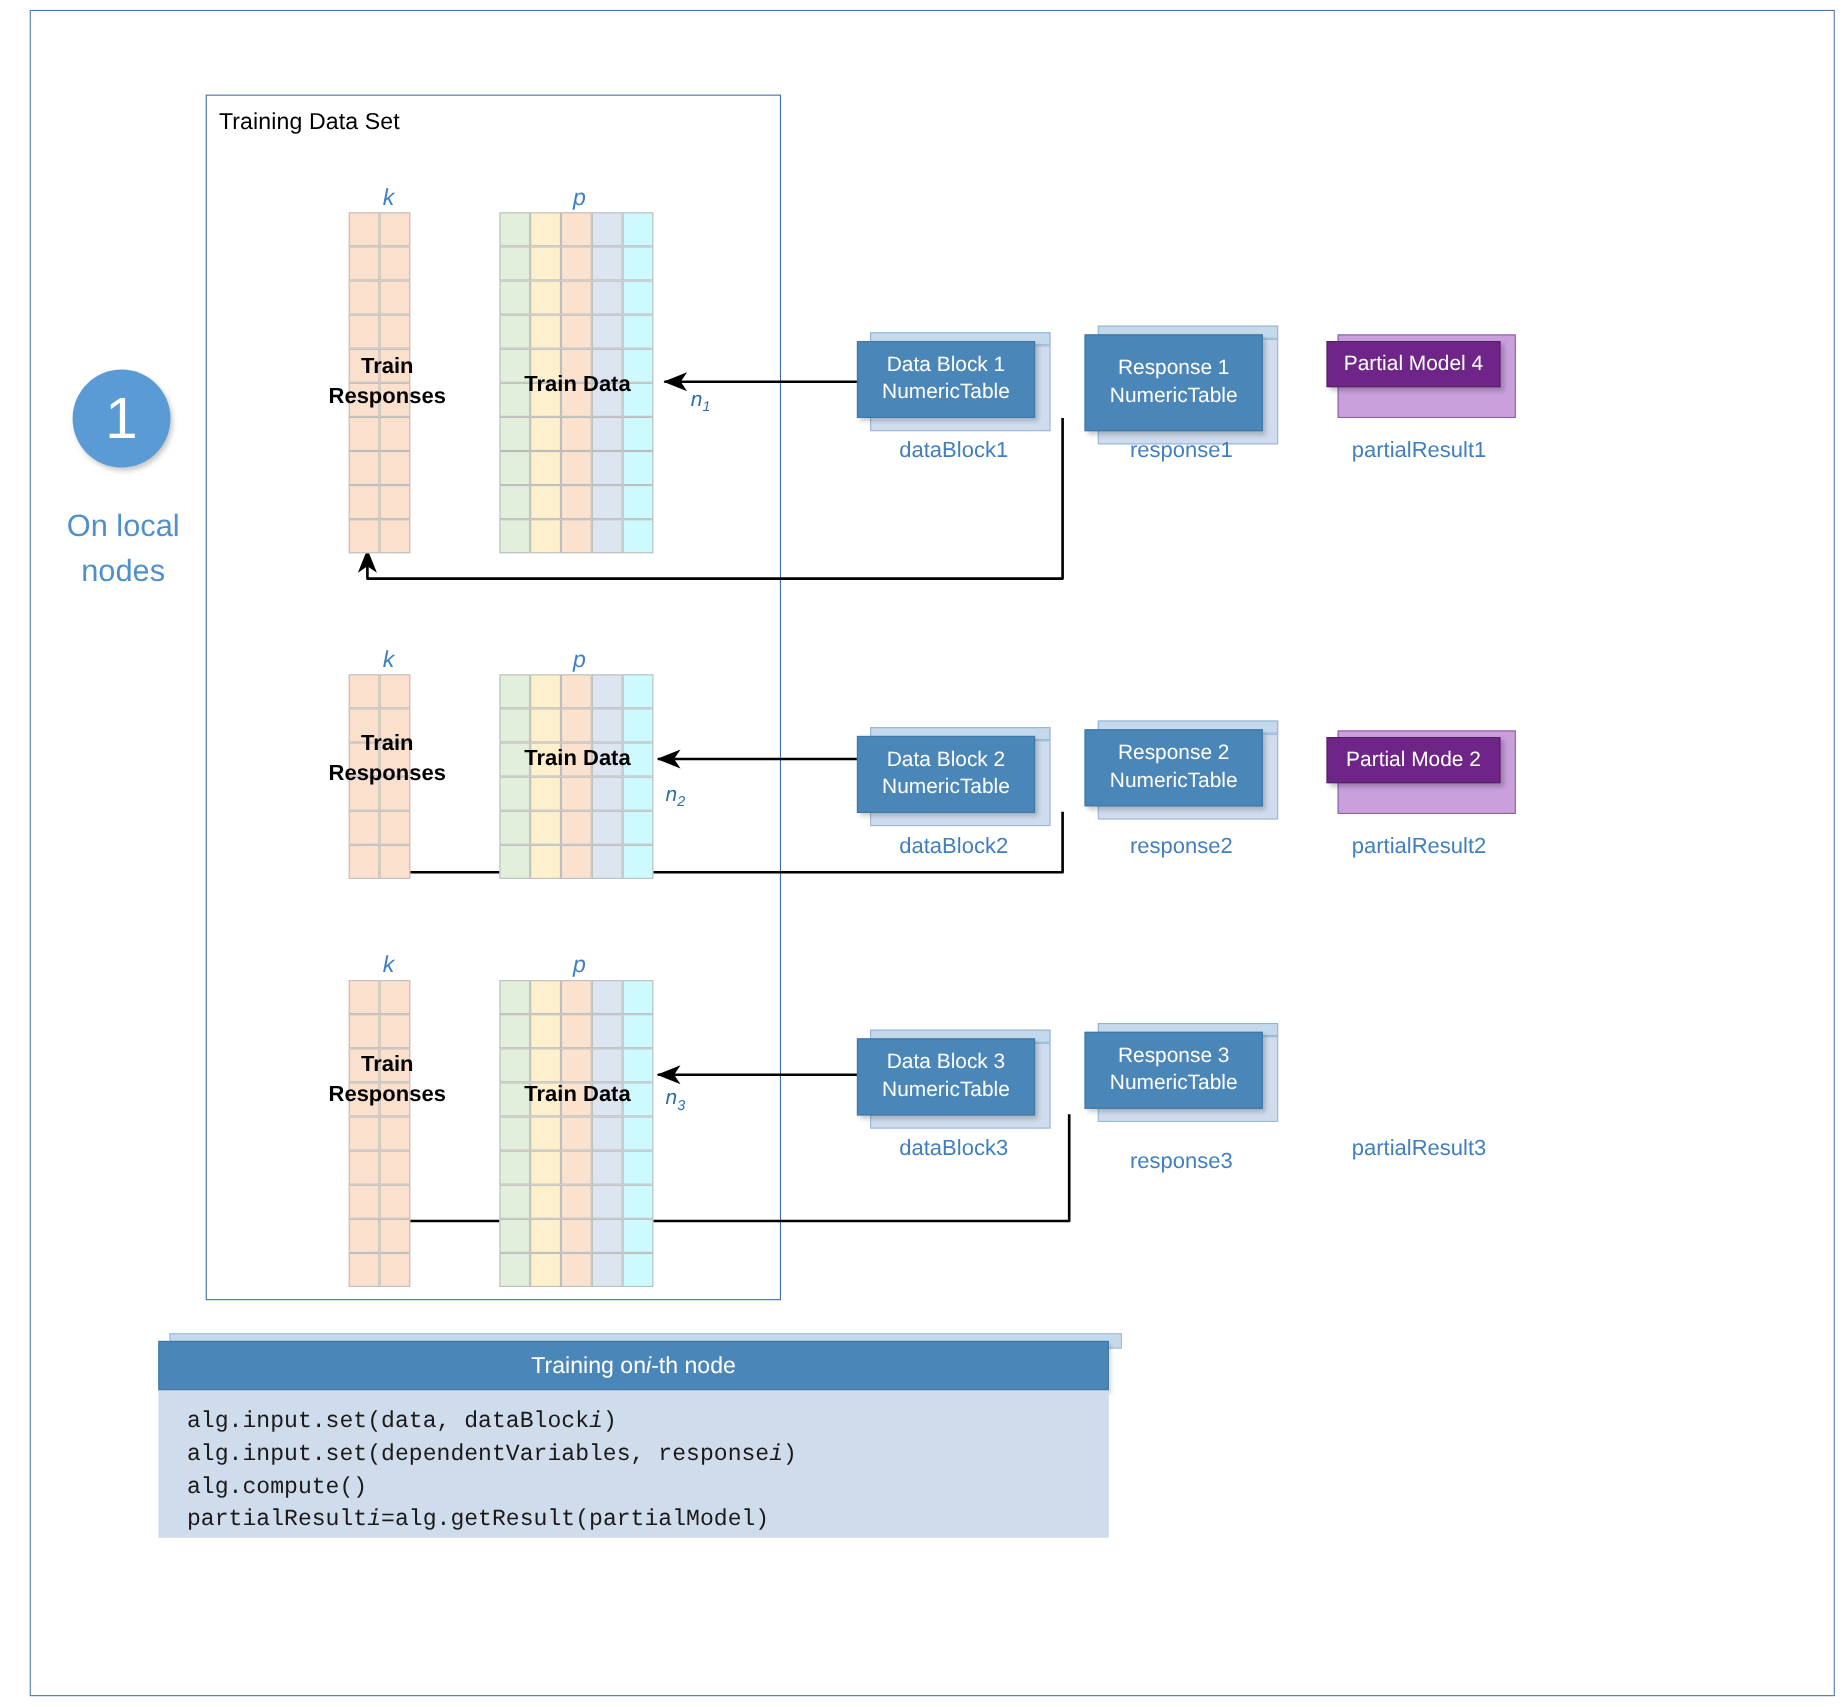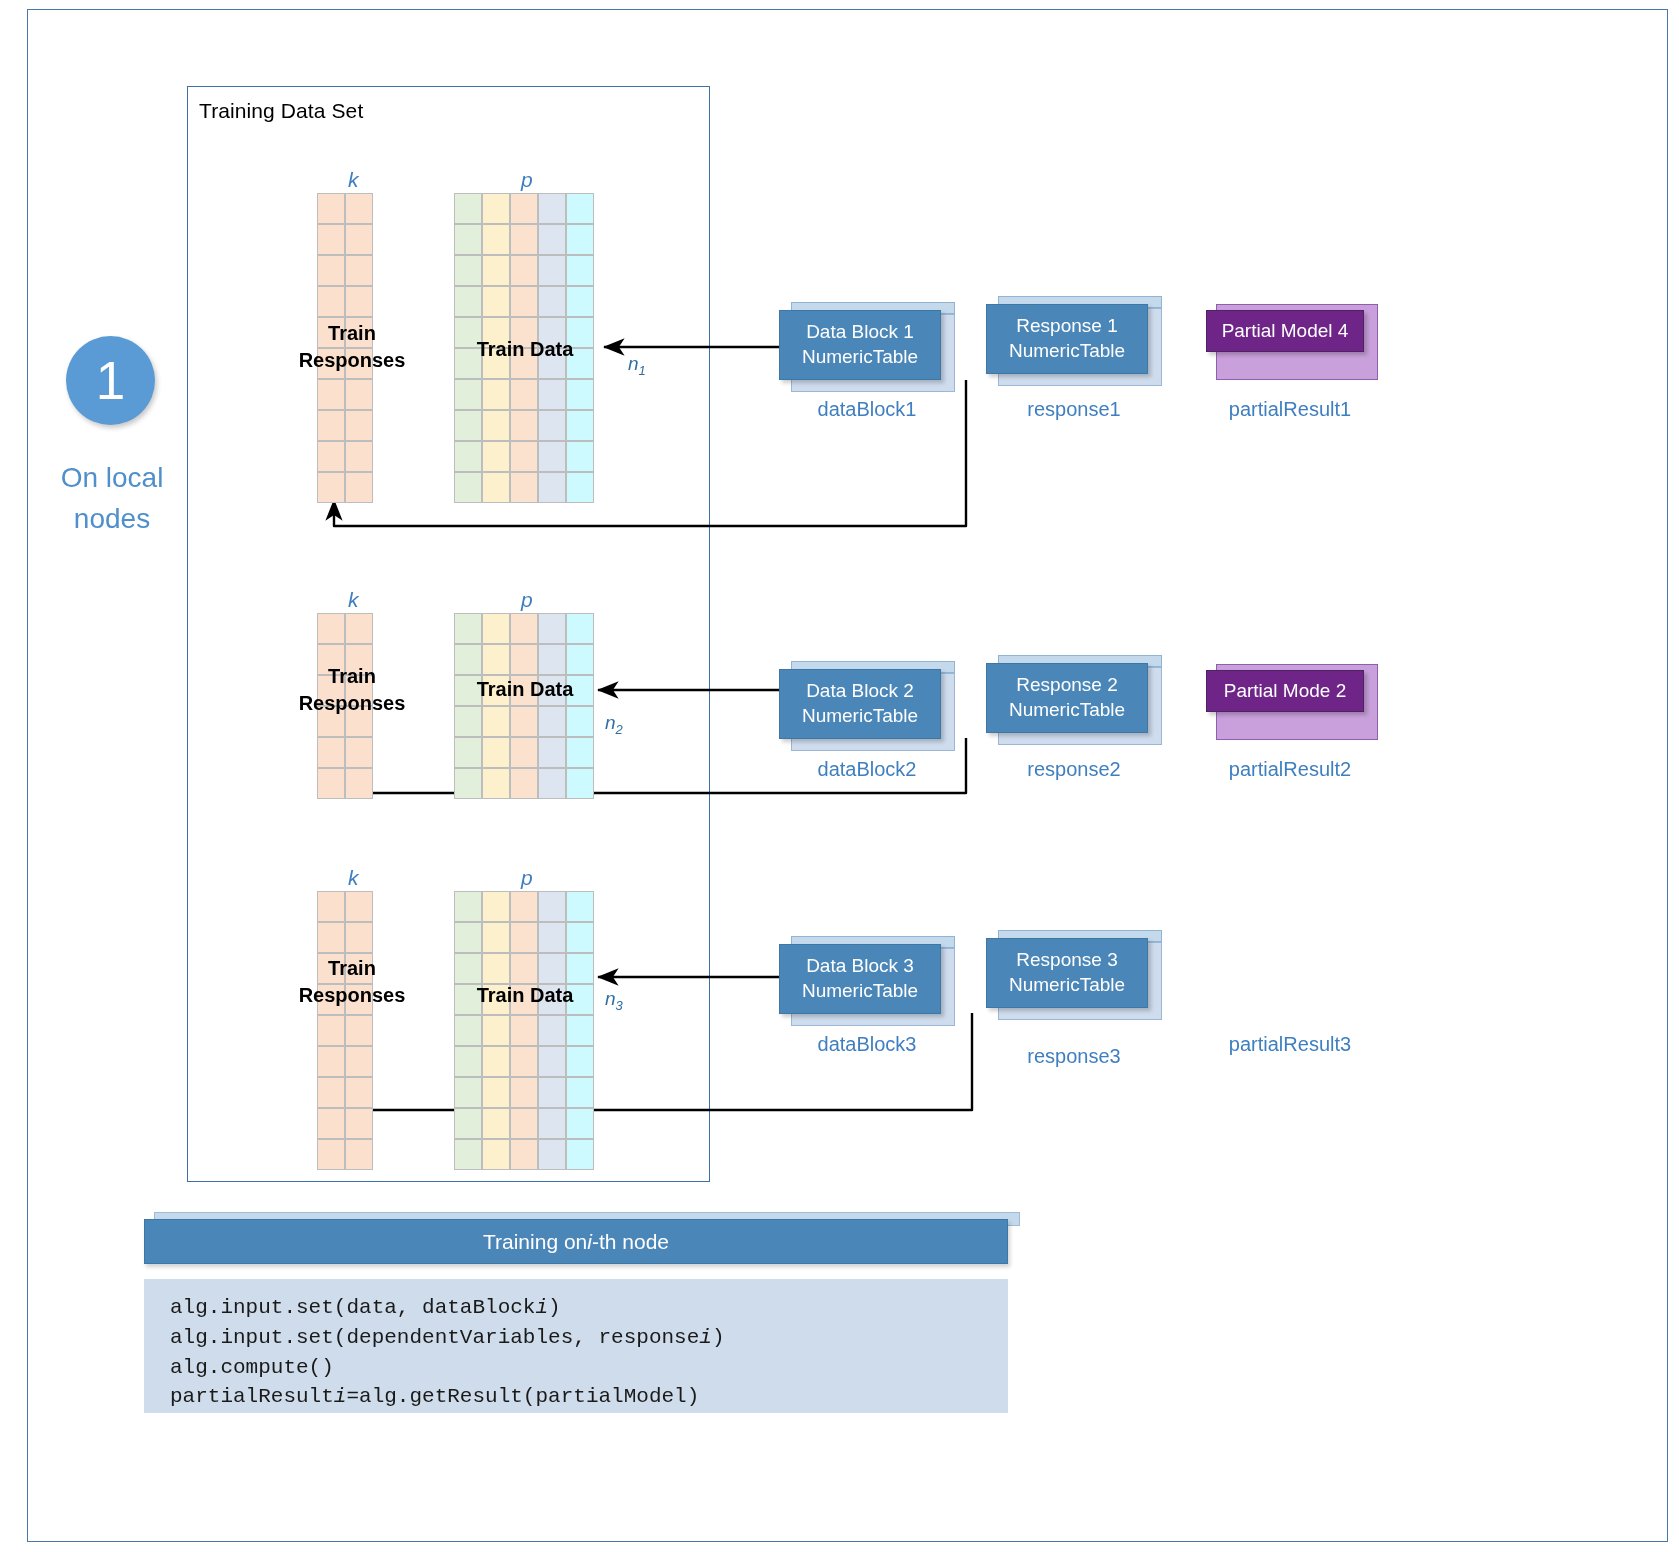--- a/index.html
+++ b/index.html
@@ -105,21 +105,20 @@
     color:#ffffff; font-size:21px;
     display:flex; align-items:center; justify-content:center;
     box-shadow:2px 3px 4px rgba(0,0,0,.18);
   }
   .code-body {
     position:absolute; left:0; top:52px; width:calc(100% - 12px); height:134px;
     background:#cfdceb;
     font-family:"Liberation Mono", monospace;
     font-size:21px; color:#1a1a1a; line-height:1.42;
     padding:14px 0 4px 26px;
-    margin-top:15px;
   }
   .code-body div { white-space:pre; }
   em { font-style:italic; }
   svg.arrows { position:absolute; left:0; top:0; width:1679px; height:1552px; pointer-events:none; }
 </style>
 </head>
 <body>
 
 <div id="page">
 
@@ -232,21 +231,21 @@
   <div class="mtx-caption" id="data-cap-0" style="left:455px; top:336px; width:140px;">Train Data</div>
   <div class="n-label" id="n-lab-0" style="left:628px; top:353px;text-align:center;">n<sub>1</sub></div>
 
   <div class="nt-block" style="left:779px; top:302px; width:176px; height:90px;">
     <div class="nt-back"></div>
     <div class="nt-shadow"></div>
     <div class="nt-front" id="db-0">Data Block 1<br>NumericTable</div>
   </div>
   <div class="nt-caption" style="left:779px; top:398px; width:176px;">dataBlock1</div>
 
-  <div class="nt-block" style="left:986px; top:296px; width:176px; height:90px;">
+  <div class="nt-block" style="left:986px; top:296px; width:176px; height:108px;">
     <div class="nt-back"></div>
     <div class="nt-shadow"></div>
     <div class="nt-front" id="rs-0">Response 1<br>NumericTable</div>
   </div>
   <div class="nt-caption" style="left:986px; top:398px; width:176px;">response1</div>
 
   <div class="pm-block" style="left:1206px; top:298px; width:172px; height:82px;">
     <div class="pm-body"></div>
     <div class="pm-header">Partial Model 4</div>
   </div>

